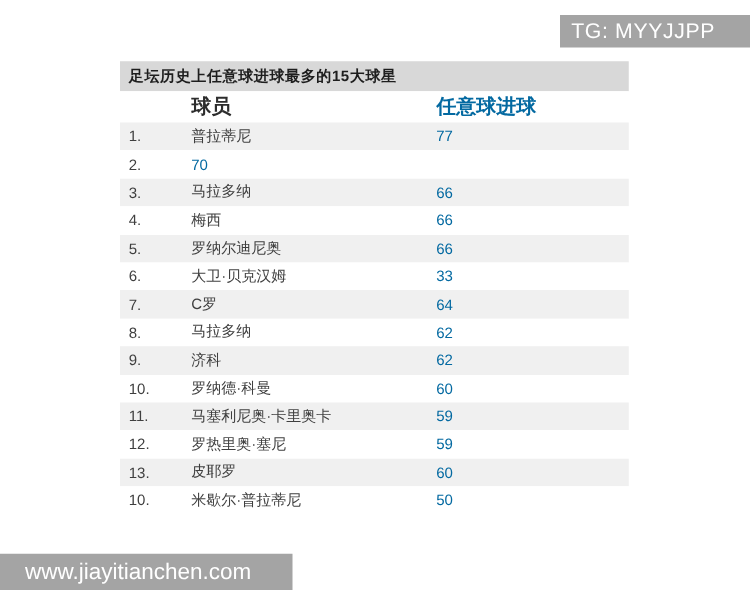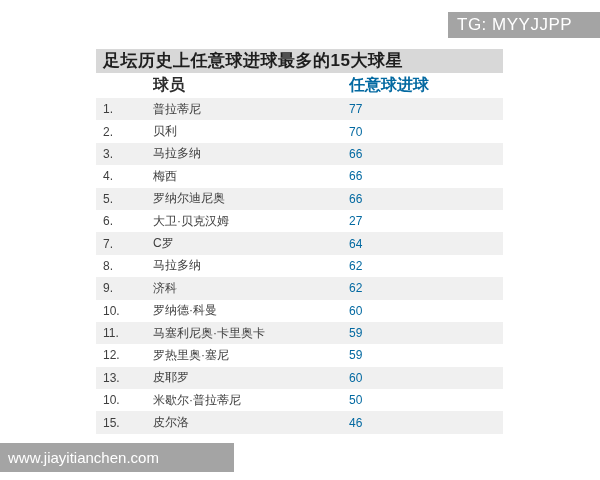--- a/index.html
+++ b/index.html
@@ -38,39 +38,39 @@
 
   
   .site-watermark {
     position: absolute;
     left: 0;
     top: 443px;
     width: 234px;
     height: 29px;
     background: #a4a4a4;
     color: #ffffff;
-    font-size: 15px;
+    font-size: 18px;
     line-height: 29px;
-    padding-left: 8px;
+    padding-left: 20px;
     white-space: nowrap;
   }
 
   
   .rank-table {
     position: absolute;
     left: 96px;
     top: 49px;
     width: 407px;
   }
   .title-bar {
     height: 24px;
     line-height: 24px;
     background: #d8d8d8;
     color: #1e1e1e;
-    font-size: 17px;
+    font-size: 12px;
     font-weight: bold;
     padding-left: 7px;
     letter-spacing: 0.5px;
     white-space: nowrap;
   }
   .grid-row {
     display: grid;
     grid-template-columns: 57px 196px 1fr;
     align-items: center;
   }
@@ -110,21 +110,20 @@
 
     <div id="rows">
   <div class="grid-row row alt">
     <span class="cell rank">1.</span>
     <span class="cell player">普拉蒂尼</span>
     <span class="cell goals">77</span>
   </div>
 
   <div class="grid-row row">
     <span class="cell rank">2.</span>
-    <span class="cell player">贝利</span>
     <span class="cell goals">70</span>
   </div>
 
   <div class="grid-row row alt">
     <span class="cell rank">3.</span>
     <span class="cell player">马拉多纳</span>
     <span class="cell goals">66</span>
   </div>
 
   <div class="grid-row row">
@@ -135,21 +134,21 @@
 
   <div class="grid-row row alt">
     <span class="cell rank">5.</span>
     <span class="cell player">罗纳尔迪尼奥</span>
     <span class="cell goals">66</span>
   </div>
 
   <div class="grid-row row">
     <span class="cell rank">6.</span>
     <span class="cell player">大卫·贝克汉姆</span>
-    <span class="cell goals">27</span>
+    <span class="cell goals">33</span>
   </div>
 
   <div class="grid-row row alt">
     <span class="cell rank">7.</span>
     <span class="cell player">C罗</span>
     <span class="cell goals">64</span>
   </div>
 
   <div class="grid-row row">
     <span class="cell rank">8.</span>
@@ -186,23 +185,18 @@
     <span class="cell player">皮耶罗</span>
     <span class="cell goals">60</span>
   </div>
 
   <div class="grid-row row">
     <span class="cell rank">10.</span>
     <span class="cell player">米歇尔·普拉蒂尼</span>
     <span class="cell goals">50</span>
   </div>
 
-  <div class="grid-row row alt">
-    <span class="cell rank">15.</span>
-    <span class="cell player">皮尔洛</span>
-    <span class="cell goals">46</span>
-  </div>
 </div>
   </div>
 
   <div class="site-watermark">www.jiayitianchen.com</div>
 
 </div>
 
 </body></html>

